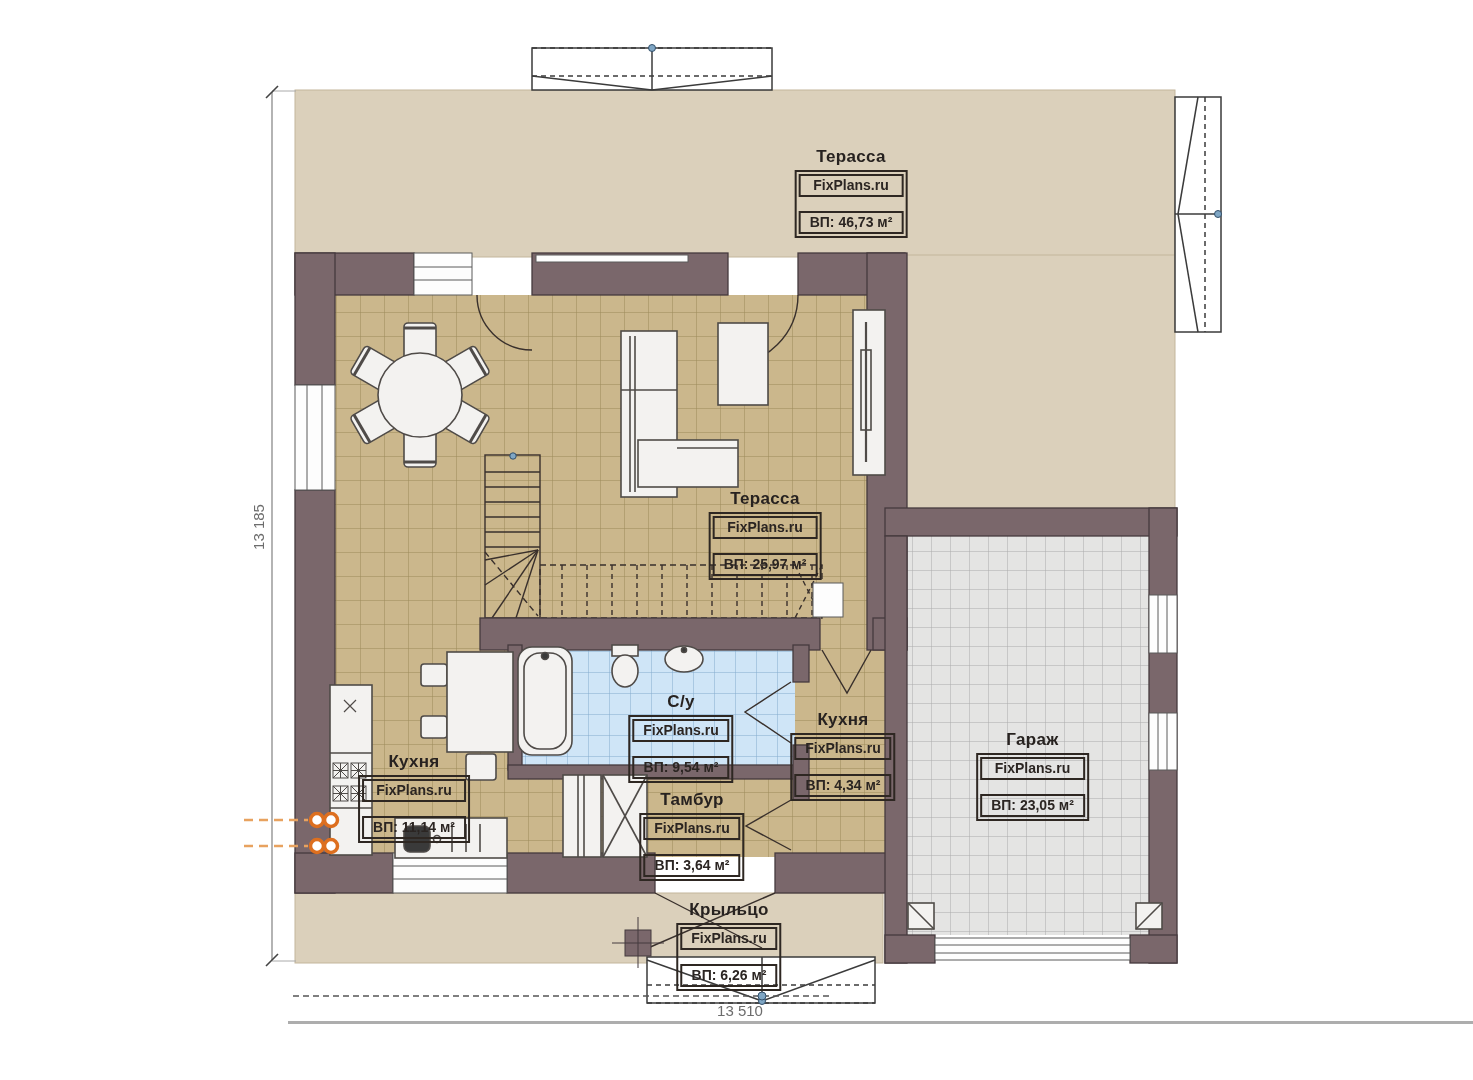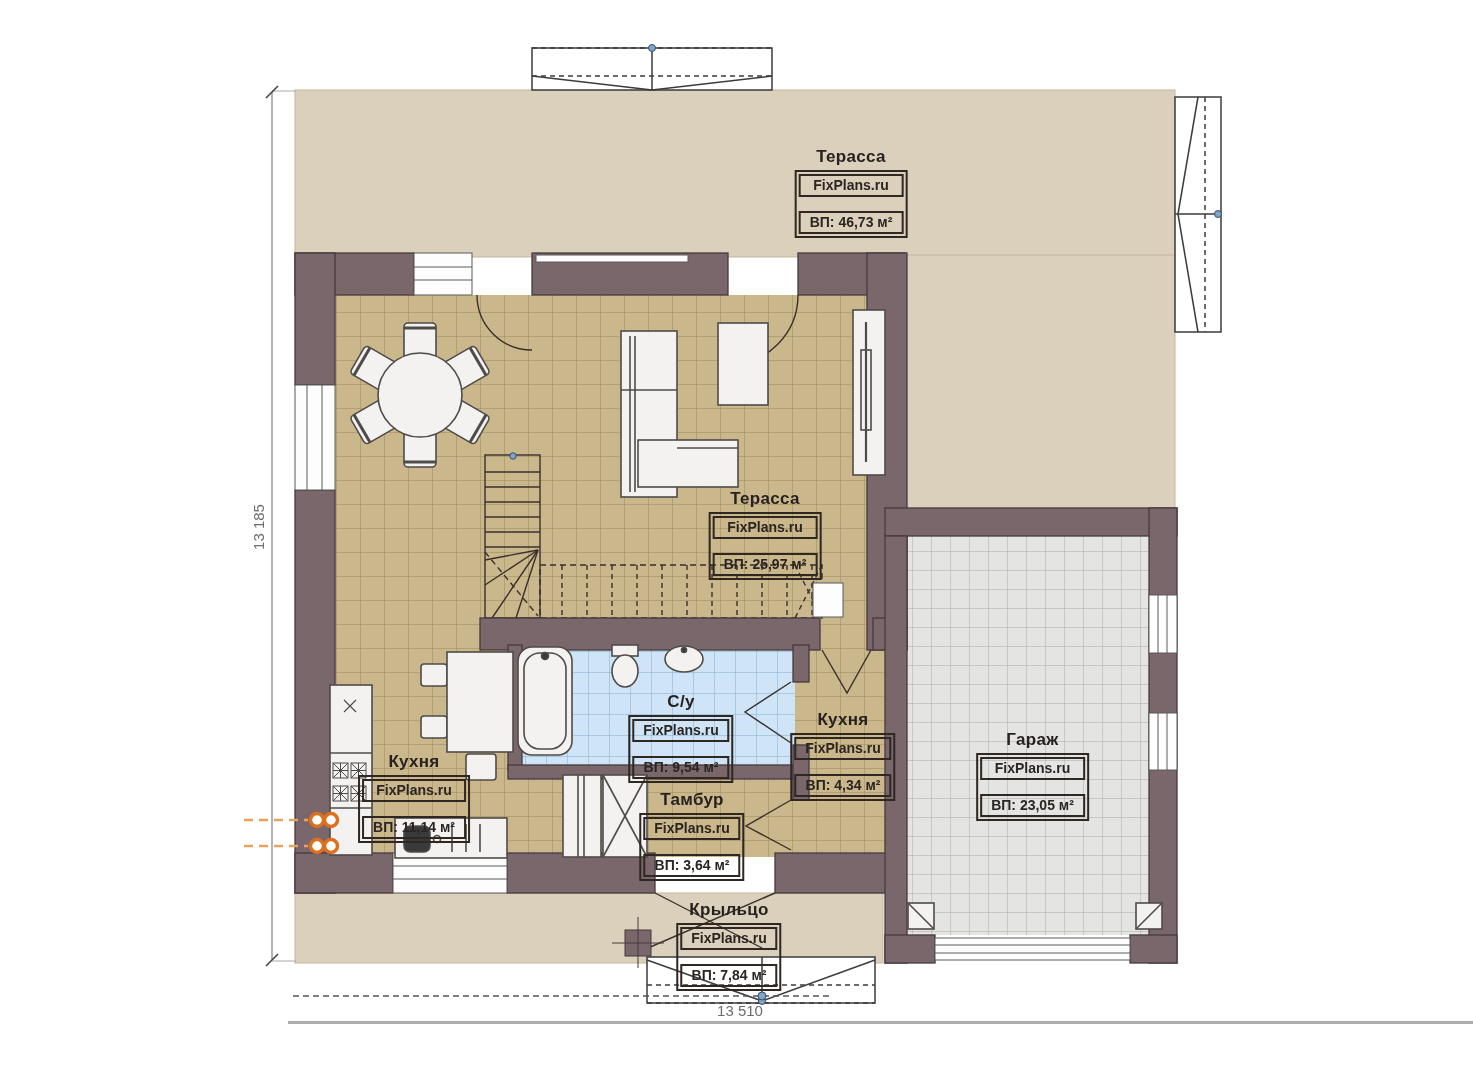--- a/index.html
+++ b/index.html
@@ -374,17 +374,17 @@
   <div class="room-box">
     <div class="row">FixPlans.ru</div>
     <div class="row">ВП: 23,05 м²</div>
   </div>
 </div>
 
 <div class="room-label" style="left:729px;top:900px;">
   <div class="room-title">Крыльцо</div>
   <div class="room-box">
     <div class="row">FixPlans.ru</div>
-    <div class="row">ВП: 7,84 м²</div>
+    <div class="row">ВП: 6,26 м²</div>
   </div>
 </div>
 
 </div>
 
 </body></html>

